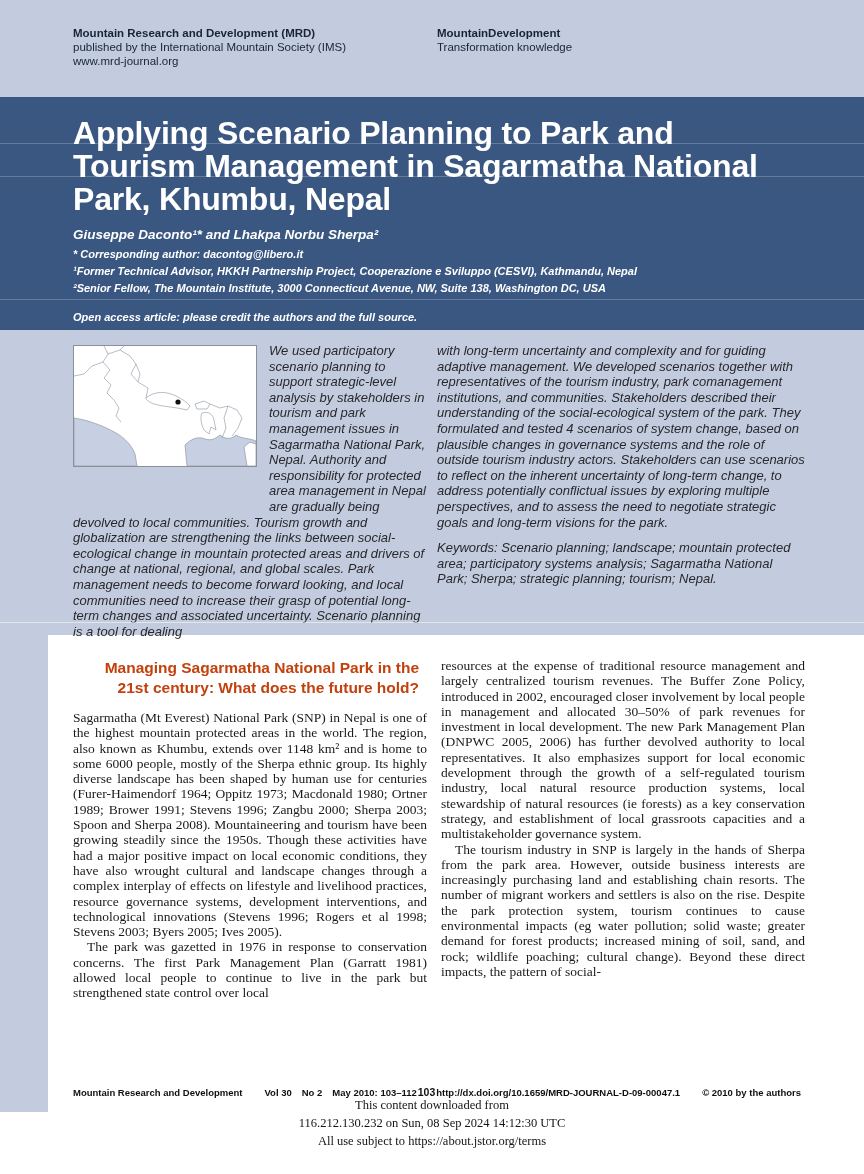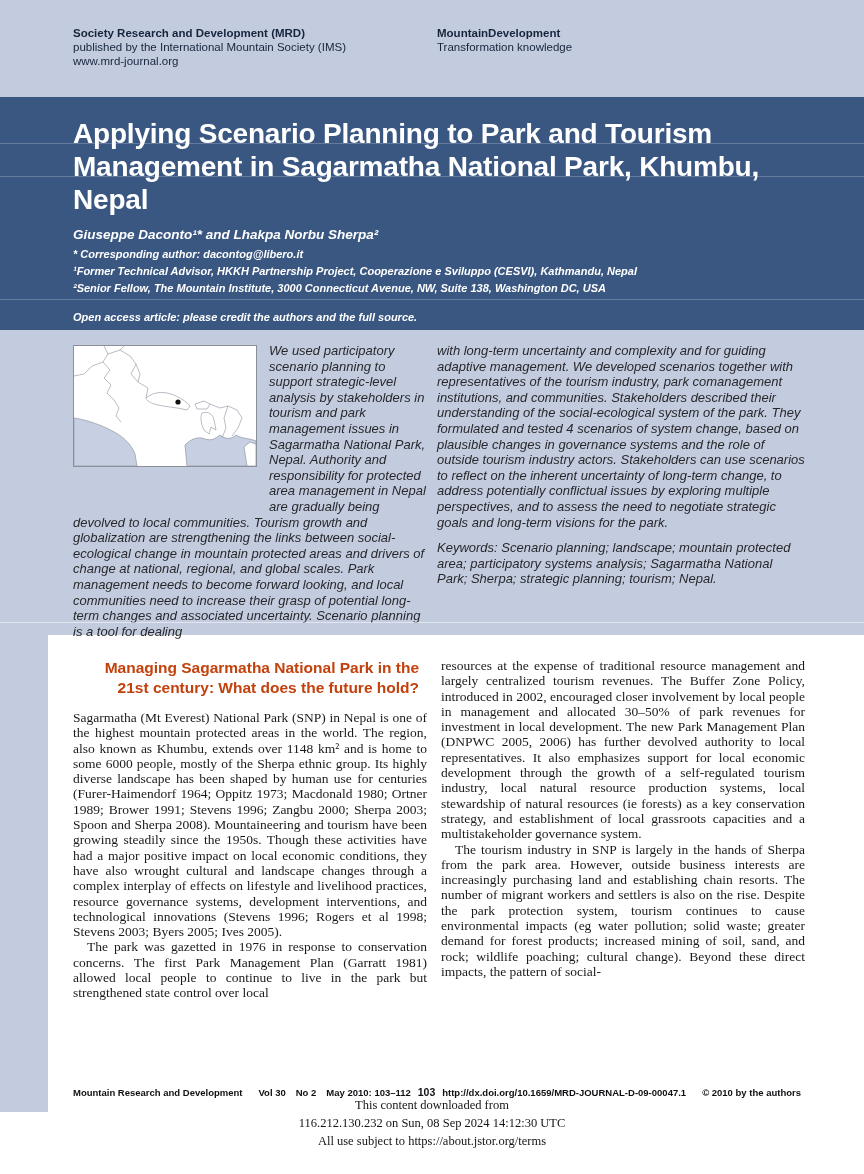--- a/index.html
+++ b/index.html
@@ -28,21 +28,21 @@
   .band-dark {
     position:absolute; top:97px; left:0; width:864px; height:233px;
     background:#3a5782; color:#ffffff;
   }
   .rule {
     position:absolute; left:0; width:864px; height:1px;
     background:rgba(255,255,255,0.22);
   }
   .article-title {
     position:absolute; left:73px; top:20px; width:714px;
-    font-size:28px; line-height:33px; font-weight:bold; letter-spacing:-0.2px;
+    font-size:32px; line-height:33px; font-weight:bold; letter-spacing:-0.2px;
   }
   .authors-line {
     position:absolute; left:73px; top:130px;
     font-size:13.5px; font-weight:bold; font-style:italic;
   }
   .meta-line {
     position:absolute; left:73px;
     font-size:11px; font-weight:bold; font-style:italic; line-height:13px;
   }
   .corr   { top:151px; }
@@ -97,37 +97,37 @@
   .body-cols p { margin:0; }
   .p-indent { text-indent:14px; }
 
   
   .footer-line {
     position:absolute; left:73px; top:1086px; width:728px;
     display:flex; align-items:baseline;
     font-size:9.5px; font-weight:bold; color:#101014; white-space:nowrap;
   }
   .footer-line .gap10 { margin-right:10px; }
-  .footer-line .gap14 { margin-right:16px; }
+  .footer-line .gap14 { margin-right:22px; }
   .footer-line .spacer { flex:1; }
   .footer-page-number { font-size:10.5px; }
   .jstor-block {
     position:absolute; left:0; top:1096px; width:864px;
     text-align:center; font-family:Liberation Serif, serif;
     font-size:12.5px; line-height:18px; color:#141414;
   }
 </style>
 </head>
 <body>
 
 <div class="page">
 
   <header class="band-light">
     <div class="journal-info">
-      <div class="bold">Society Research and Development (MRD)</div>
+      <div class="bold">Mountain Research and Development (MRD)</div>
       <div>published by the International Mountain Society (IMS)</div>
       <div>www.mrd-journal.org</div>
     </div>
     <div class="brand-block">
       <div class="bold">MountainDevelopment</div>
       <div>Transformation knowledge</div>
     </div>
   </header>
 
   <section class="band-dark">

